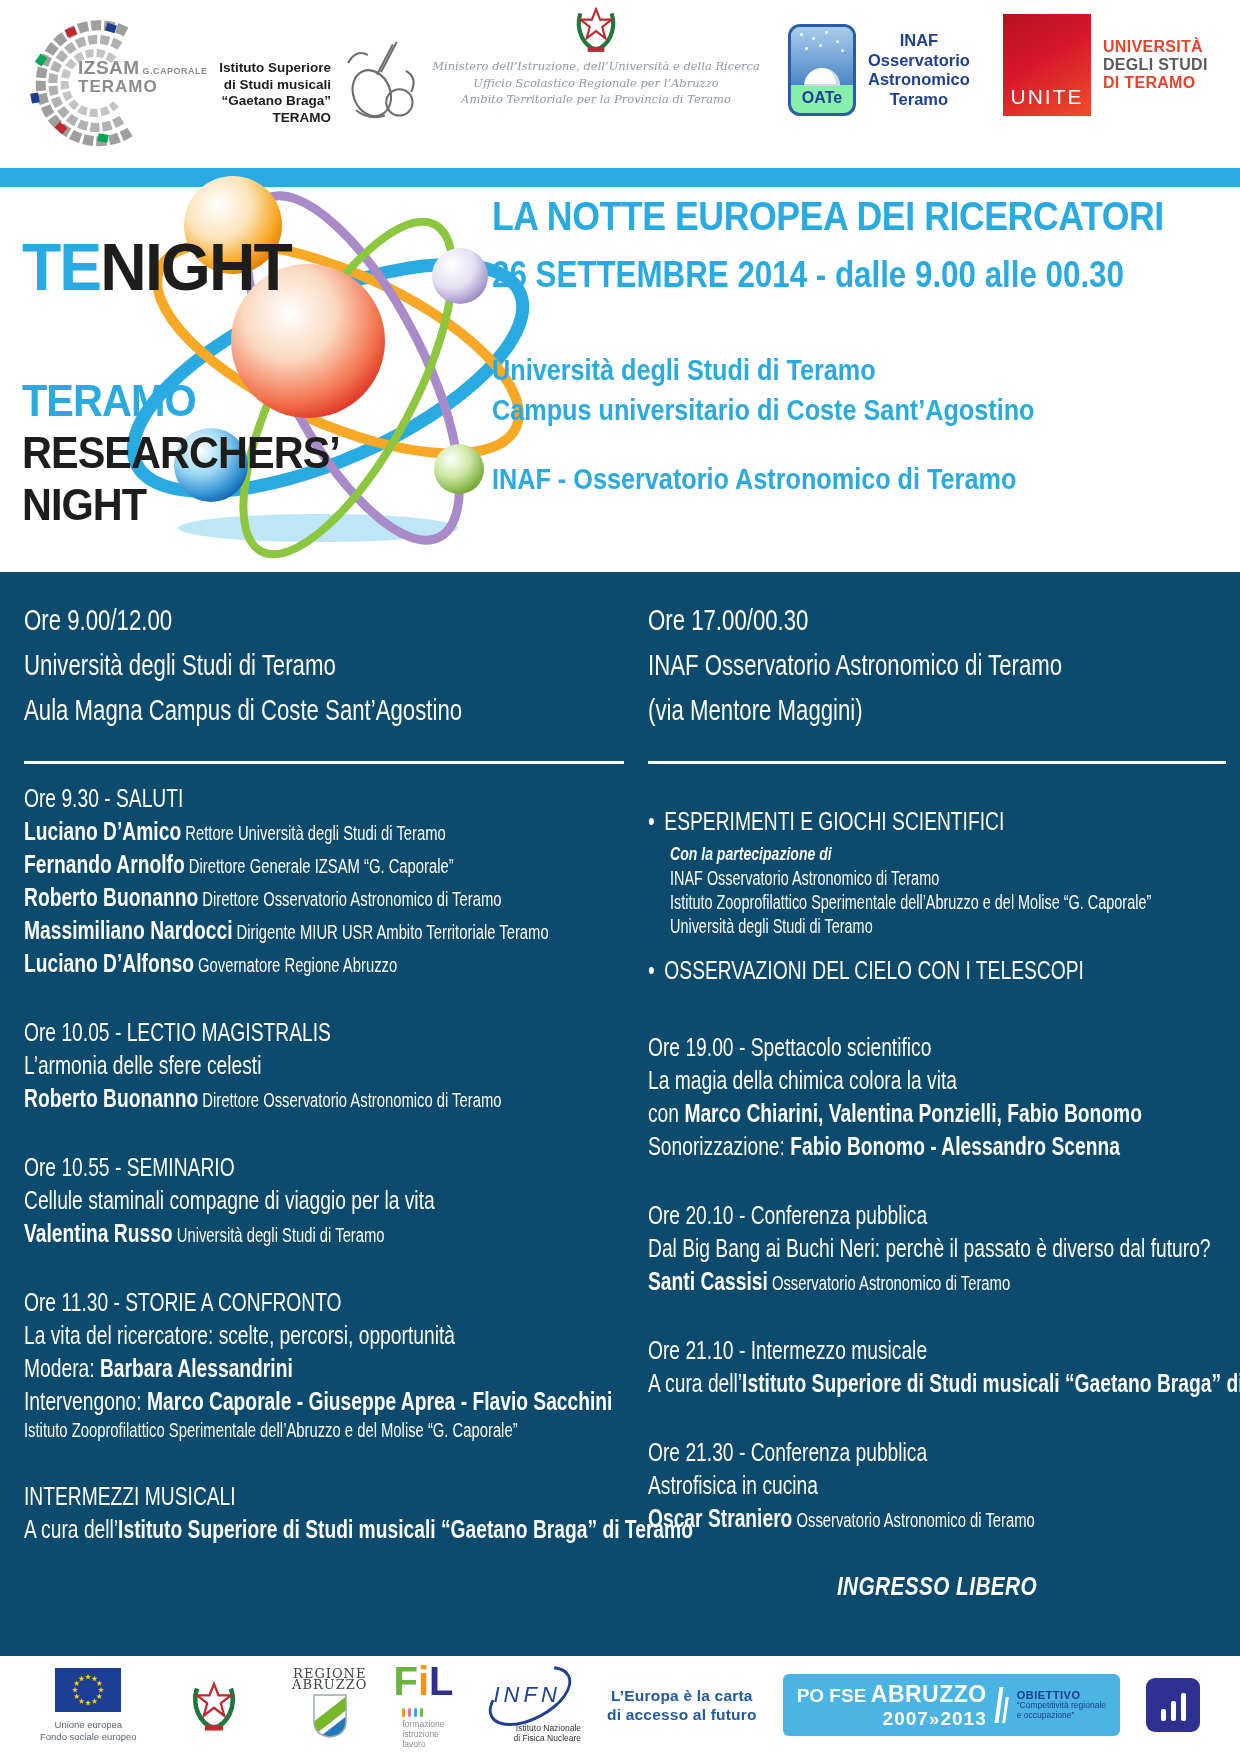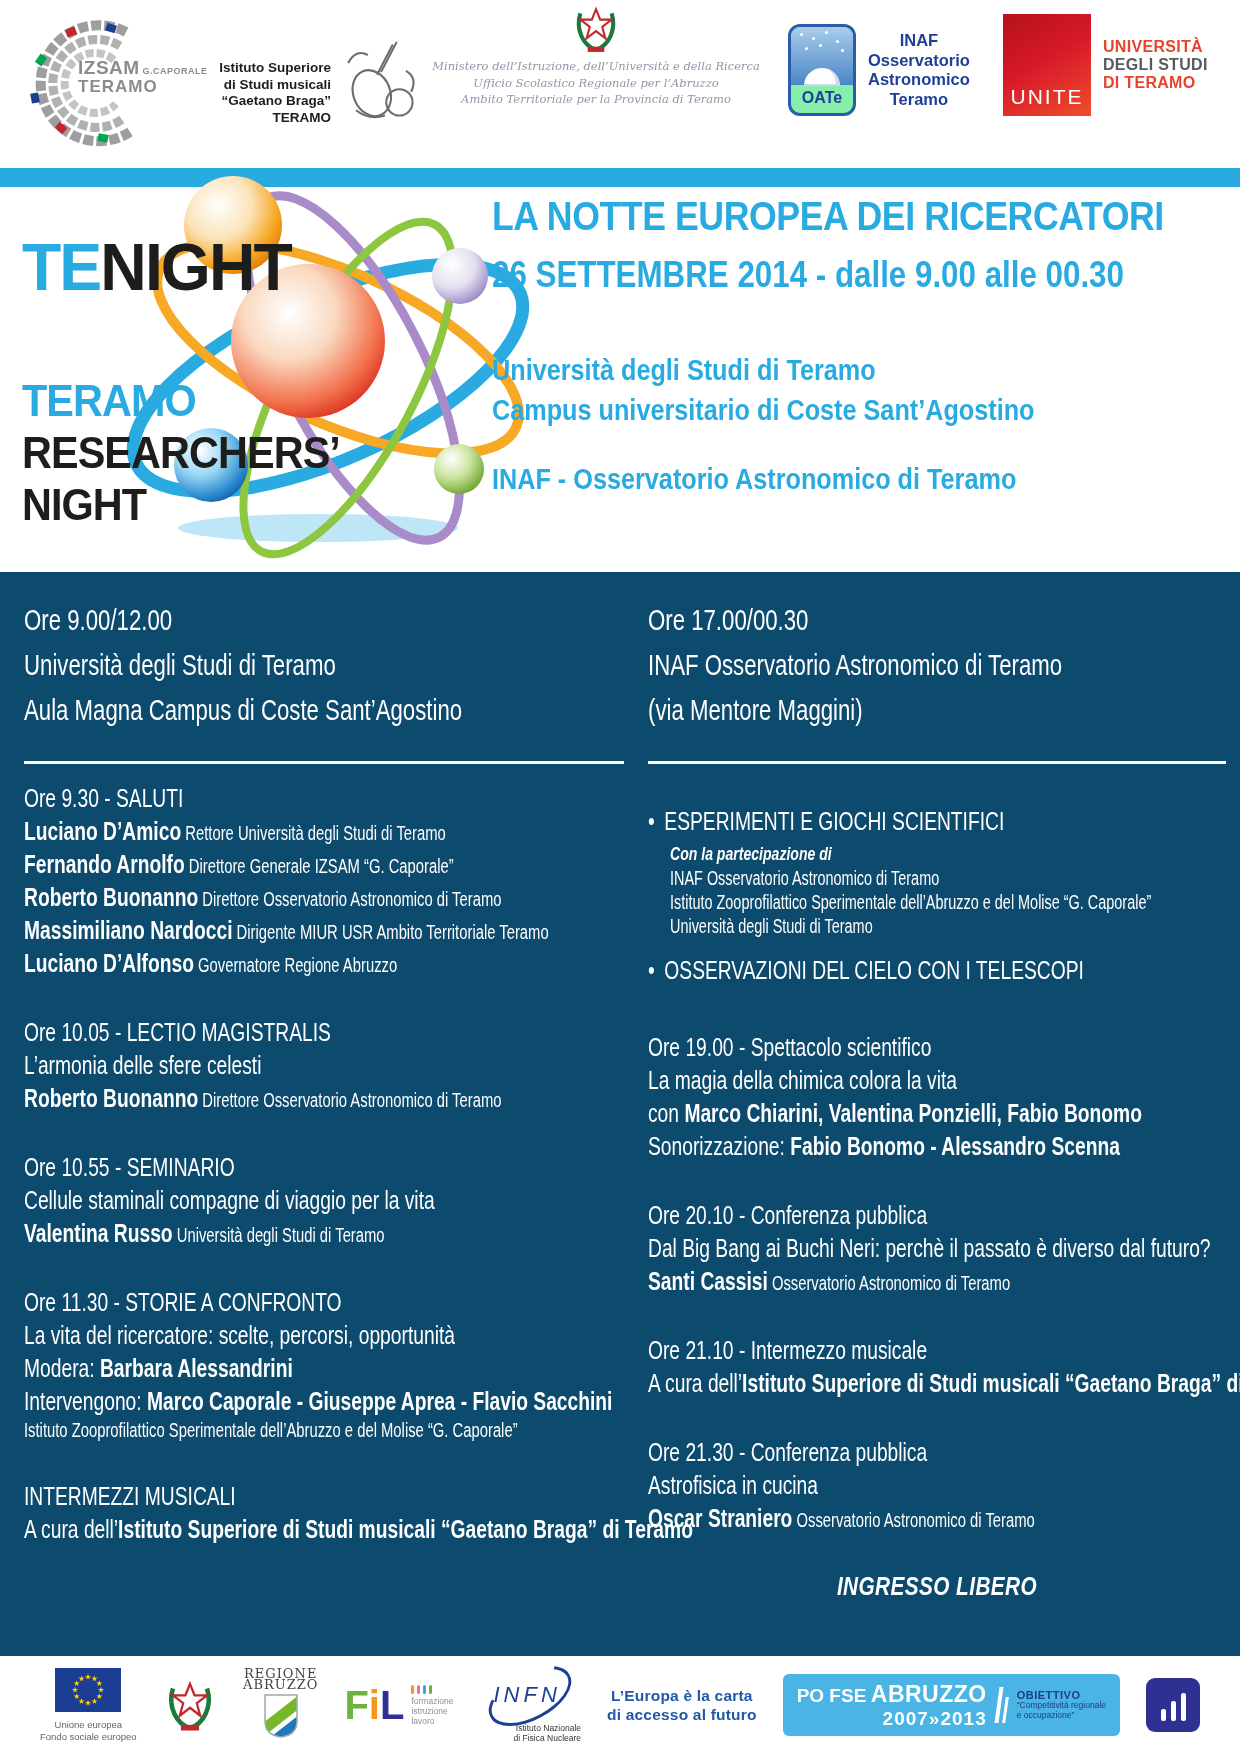--- a/index.html
+++ b/index.html
@@ -87,21 +87,21 @@
 
   
   .footer{position:absolute;top:1656px;left:0;width:1240px;height:98px;background:#fff;
           display:flex;align-items:center;justify-content:center;gap:26px;box-sizing:border-box;padding:0 40px;}
   .f-cap{font-size:9.5px;color:#5b6670;line-height:11.5px;text-align:center;margin-top:3px;}
   .f-eu{text-align:center;}
   .f-abruzzo{text-align:center;}
   .cap-top{margin:0 0 2px 0;font-family:"DejaVu Serif",serif;color:#444;font-size:13px;letter-spacing:1px;}
   .fil-word{font-size:40px;font-weight:700;line-height:40px;display:inline-block;}
   .fil-f{color:#6cb33f;} .fil-i{color:#f7941d;} .fil-l{color:#2e3192;}
-  .f-fil{display:flex;align-items:center;gap:7px;}
+  .f-fil{display:flex;align-items:center;gap:7px;flex-direction:column;}
   .fil-side{display:flex;flex-direction:column;align-items:flex-start;}
   .fil-ticks{display:flex;gap:3px;margin-bottom:2px;}
   .fil-ticks span{width:3px;height:9px;border-radius:2px;display:inline-block;}
   .fil-ticks span:nth-child(1){background:#f7941d;} .fil-ticks span:nth-child(2){background:#ec6ea0;}
   .fil-ticks span:nth-child(3){background:#29abe2;} .fil-ticks span:nth-child(4){background:#6cb33f;}
   .fil-side .f-cap{text-align:left;margin-top:0;font-size:8.5px;line-height:10px;color:#8a8f98;}
   .f-infn{text-align:center;}
   .infn-mark{position:relative;width:96px;height:52px;}
   .infn-swoosh{position:absolute;left:6px;top:4px;width:84px;height:42px;border:3px solid #1f3f97;
                border-radius:50%;border-top-color:transparent;transform:rotate(-28deg);}

